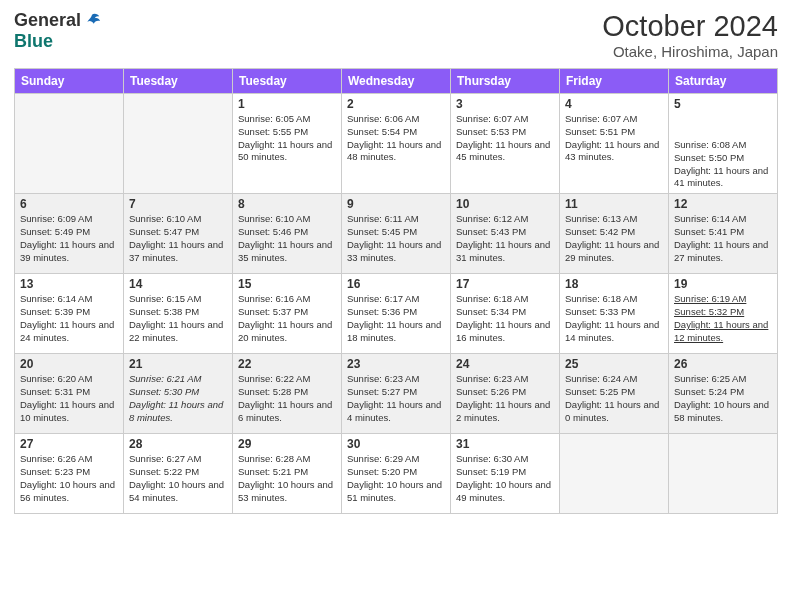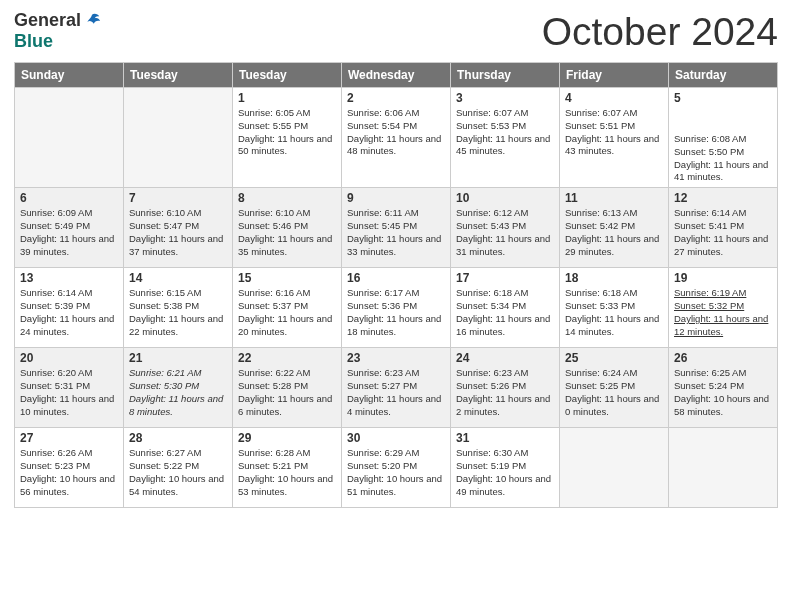--- a/index.html
+++ b/index.html
@@ -44,35 +44,35 @@
     }
     .logo-icon {
       width: 18px;
       height: 18px;
       margin-left: 2px;
     }
     .title-section {
       text-align: right;
     }
     .month-title {
-      font-size: 39px;
+      font-size: 29px;
       color: #333;
       font-weight: normal;
     }
     .location-title {
       font-size: 15px;
       color: #555;
     }
     .calendar {
       width: 100%;
       border-collapse: collapse;
       flex: 1;
     }
     .calendar th {
-      background-color: #737373;
+      background-color: #8b5cf6;
       color: white;
       text-align: left;
       padding: 5px 6px;
       font-size: 12px;
       font-weight: bold;
       border: 1px solid #ccc;
     }
     .calendar td {
       border: 1px solid #ccc;
       vertical-align: top;
@@ -109,20 +109,21 @@
       <div class="logo-text">
         <span class="logo-general">General</span>
         <svg class="logo-icon" viewBox="0 0 20 20">
           <path d="M10 3 C12 1, 17 2, 18 5 C16 4, 14 5, 13 7 C15 6, 18 7, 19 10 C16 9, 13 10, 12 13 C10 10, 7 9, 5 11 C6 8, 9 7, 10 3Z" fill="#1a6bb5"></path>
         </svg>
       </div>
       <span class="logo-blue">Blue</span>
     </div>
     <div class="title-section">
       <div class="month-title">October 2024</div>
+      <div class="location-title">Otake, Hiroshima, Japan</div>
     </div>
   </div>
 
   <table class="calendar">
     <thead>
       <tr>
         <th>Sunday</th>
         <th>Tuesday</th>
         <th>Tuesday</th>
         <th>Wednesday</th>

